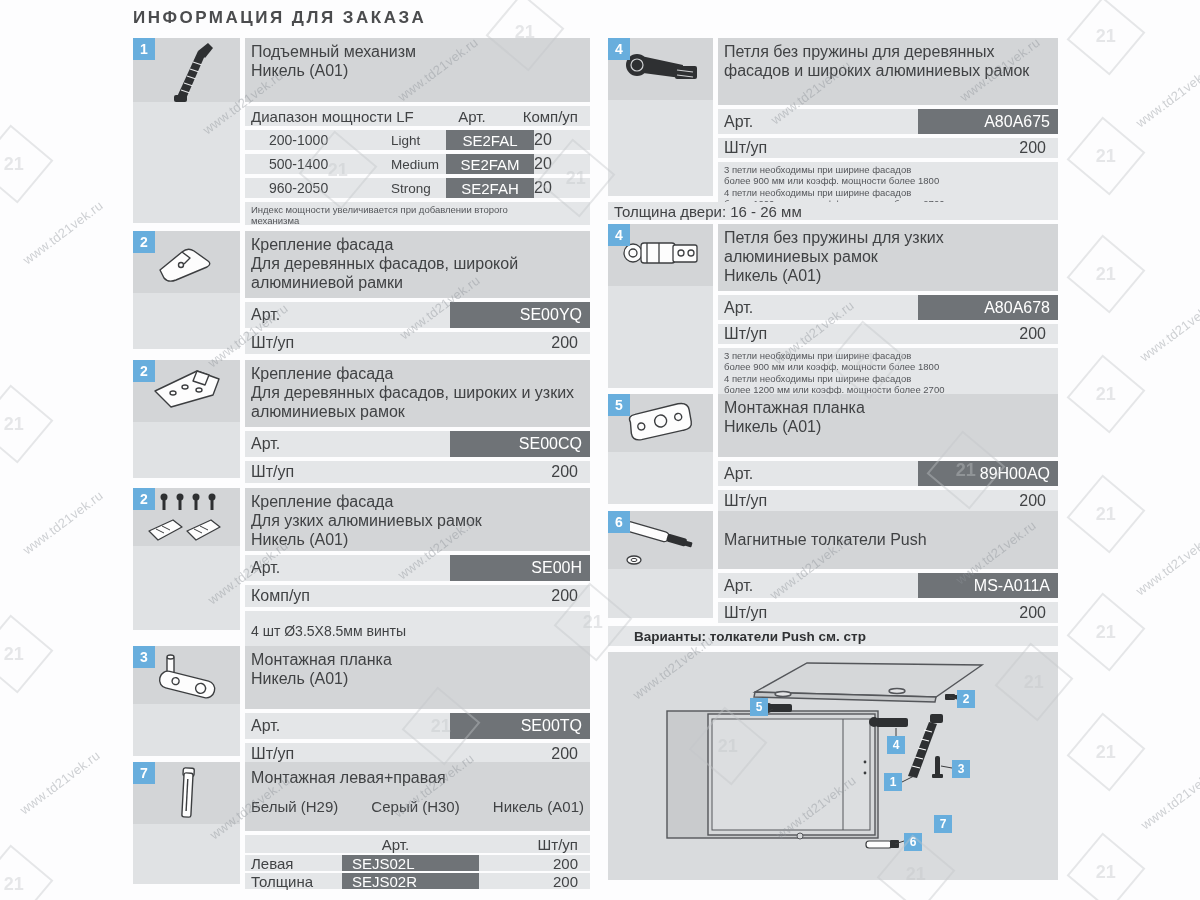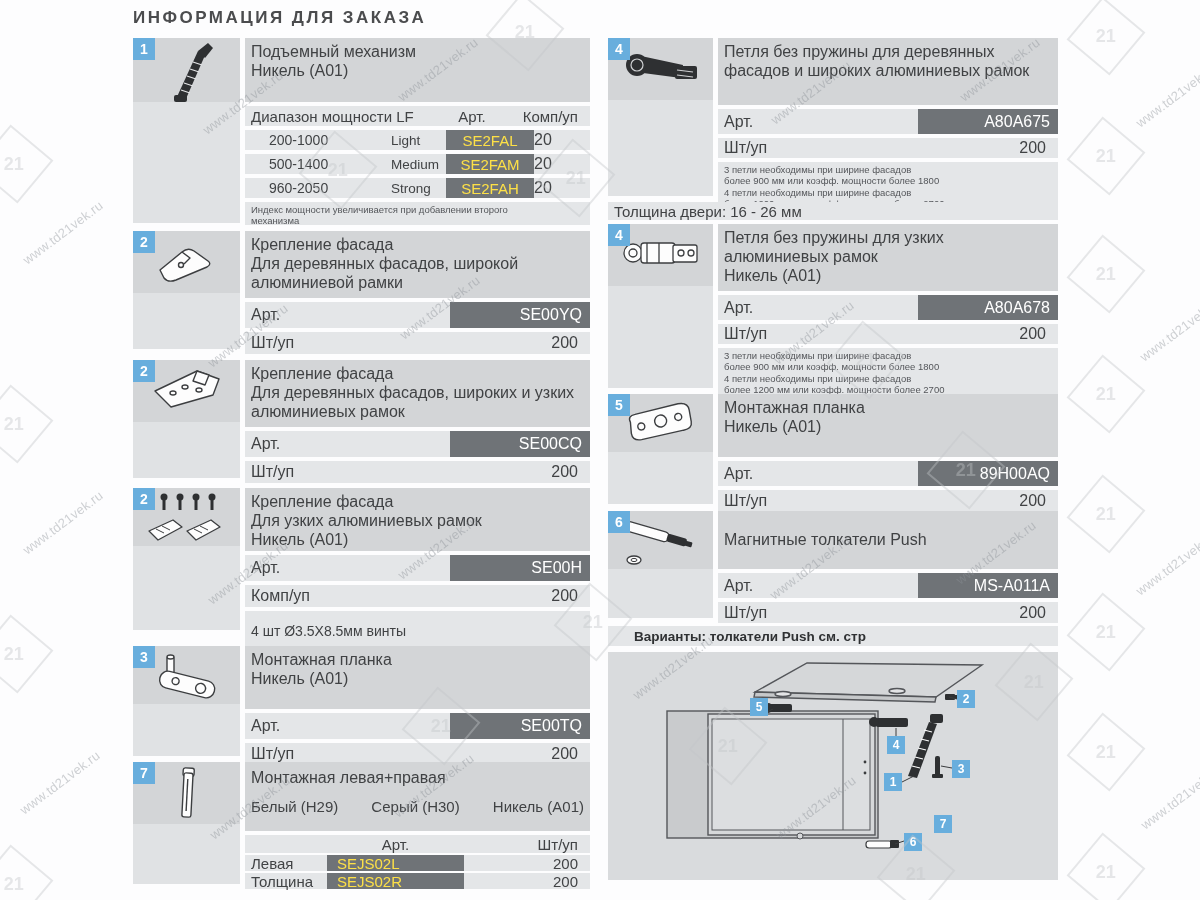--- a/index.html
+++ b/index.html
@@ -28,29 +28,29 @@
   .val{font-size:16px;color:#404244;padding-right:12px;}
   .notes{font-size:9.5px;color:#54565a;line-height:1.2;padding:2px 0 0 6px;}
   .note-big{display:flex;align-items:center;font-size:14px;padding-left:6px;color:#404244;}
   
   .thead,.trow{display:flex;align-items:center;}
   .h-range{width:177px;padding-left:6px;font-size:15px;}
   .h-art{width:88px;text-align:center;font-size:15px;}
   .h-qty{flex:1;text-align:right;padding-right:12px;font-size:15px;}
   .c-range{width:122px;padding-left:24px;font-size:14px;}
   .c-cls{width:55px;font-size:13.5px;}
-  .c-art{width:88px;height:100%;background:#6f7377;color:#fde047;font-size:15px;
+  .c-art{width:88px;height:100%;background:#6f7377;color:#ffffff;font-size:15px;
          display:flex;align-items:center;justify-content:center;}
   .c-qty{flex:1;text-align:left;padding-right:12px;font-size:16px;}
   
   .colorline{display:flex;gap:30px;font-size:15px;margin:10px 0 4px 0;justify-content:space-between;}
   .h7-name{width:82px;}
-  .c7-name{width:82px;padding-left:6px;font-size:15px;box-sizing:border-box;}
+  .c7-name{width:97px;padding-left:6px;font-size:15px;box-sizing:border-box;}
   .h7-art{width:137px;text-align:center;font-size:15px;}
-  .c7-art{width:137px;height:100%;background:#6f7377;color:#fde047;font-size:15px;
+  .c7-art{width:137px;height:100%;background:#6f7377;color:#ffffff;font-size:15px;
           display:flex;align-items:center;padding-left:10px;box-sizing:border-box;}
   .c7-qty,.h7-qty{flex:1;text-align:right;padding-right:12px;font-size:15px;}
   .trow7{display:flex;align-items:center;margin-bottom:2px;}
   
   .strip{position:absolute;background:#e4e6e8;display:flex;align-items:center;padding-left:6px;box-sizing:border-box;}
   .strip-door{font-size:15px;color:#404244;}
   .strip-var{font-size:13.5px;font-weight:600;color:#2f3133;margin-left:20px;}
   
   .diagram{position:absolute;background:#d9dbdd;}
   .dbadge{position:absolute;width:18px;height:18px;background:#68aedd;color:#fff;font-size:12px;

